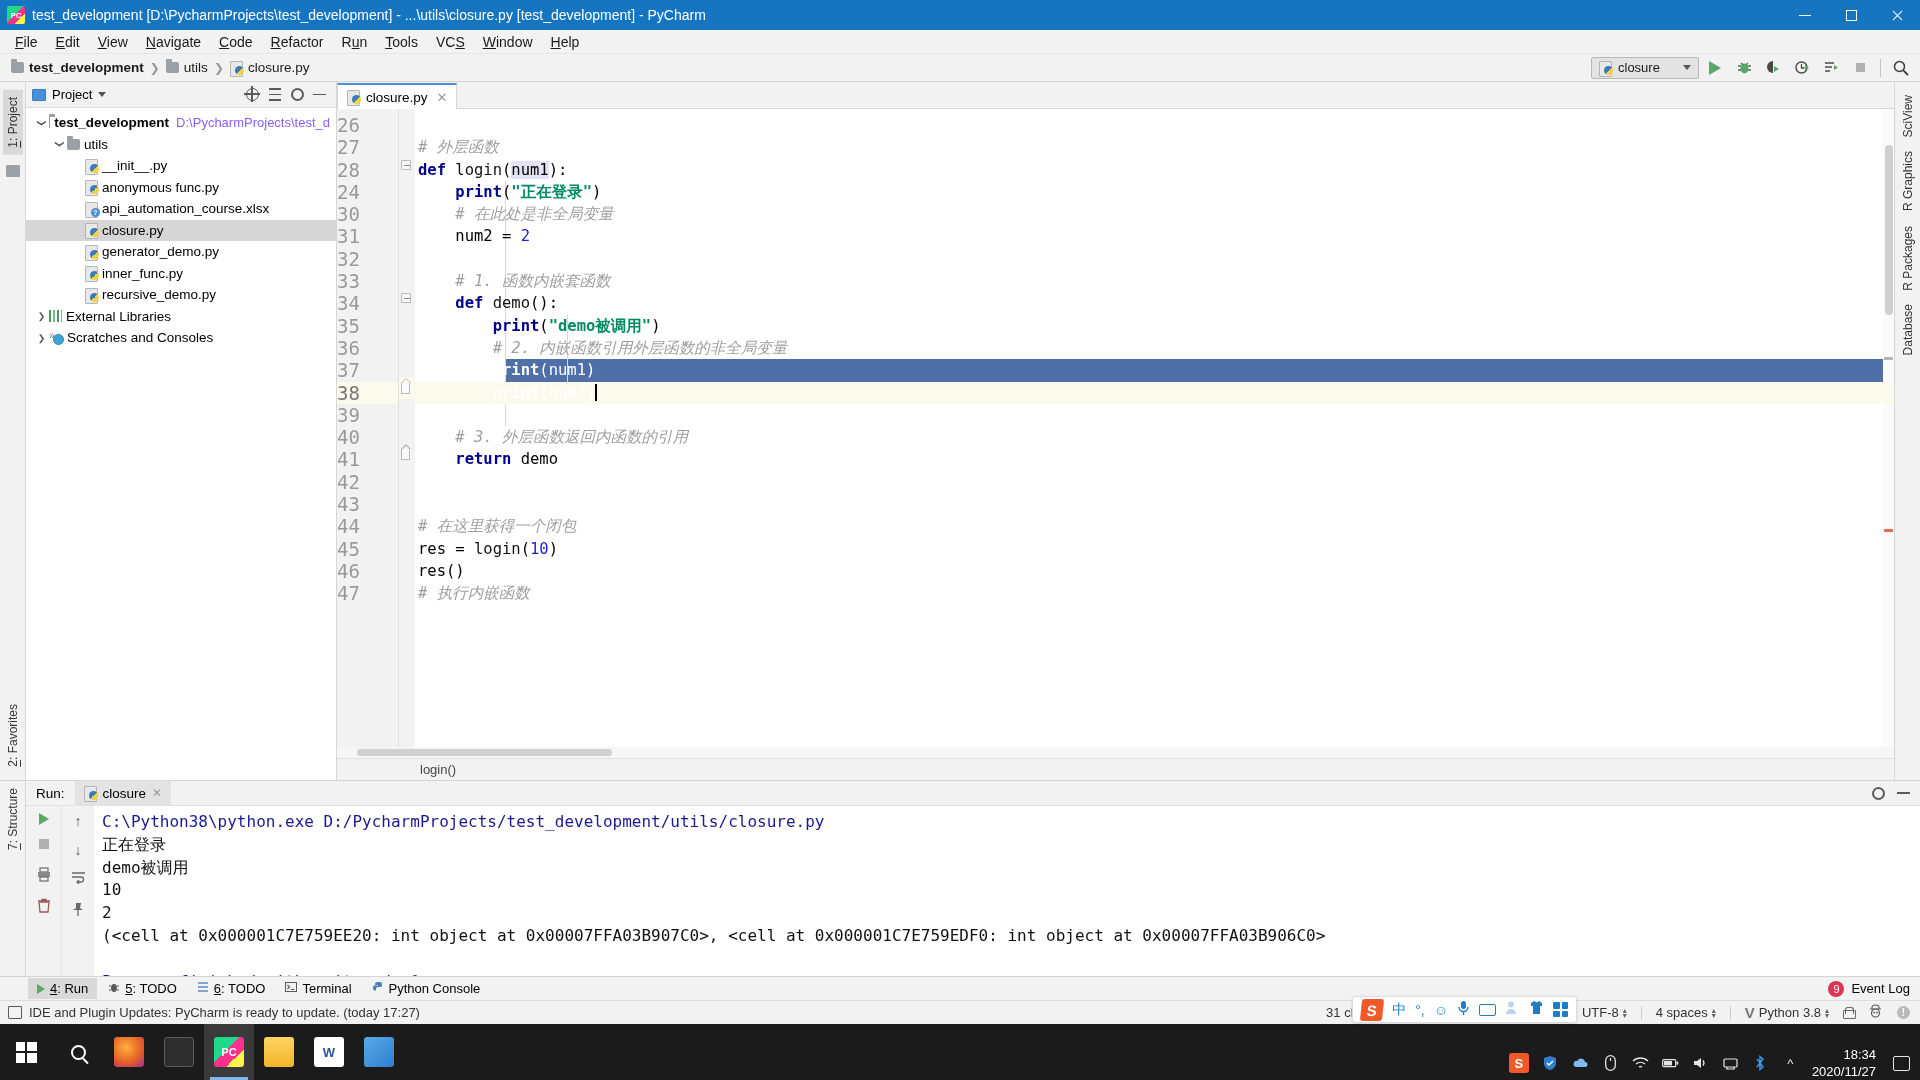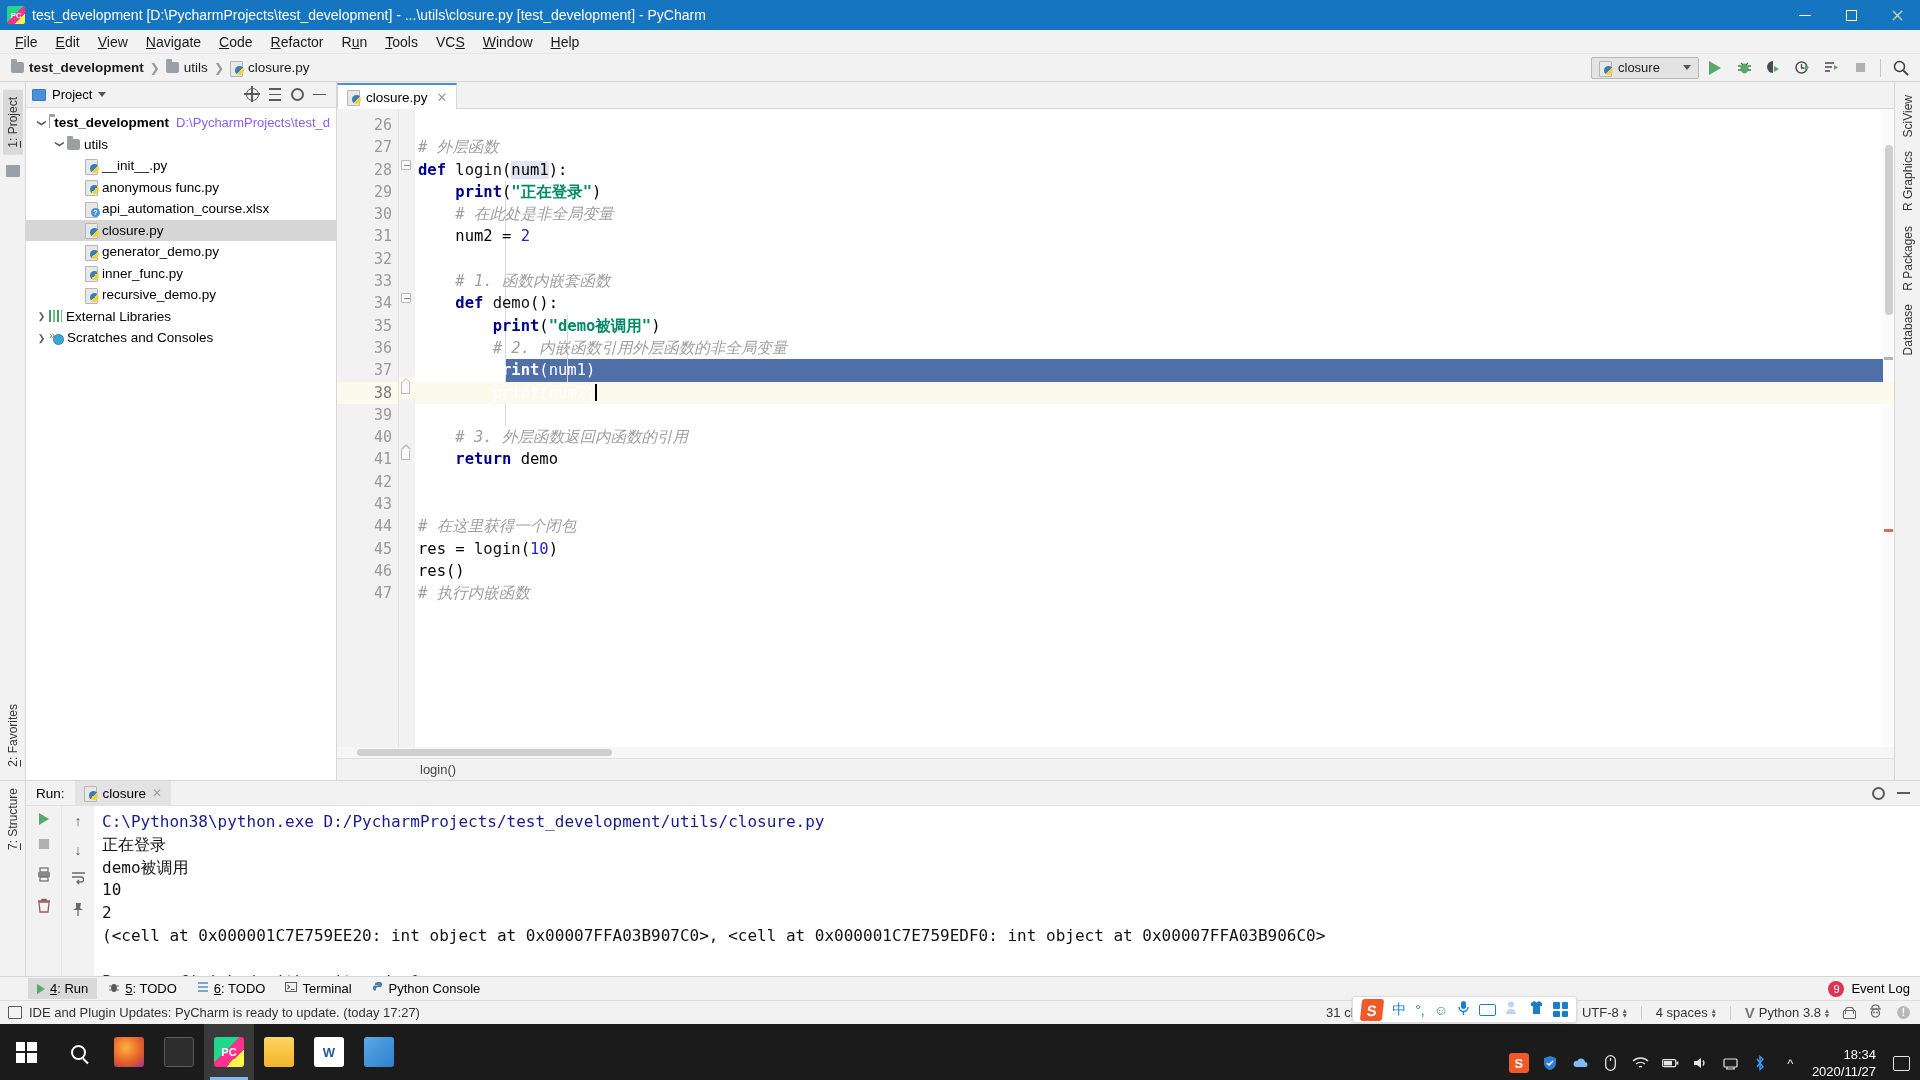--- a/index.html
+++ b/index.html
@@ -183,21 +183,21 @@
   .etab {
     display: flex; align-items: center; gap: 6px; height: 26px; padding: 0 9px;
     background: #fff; font-size: 13.5px; border: 1px solid #d6d6d6; border-bottom: none;
     border-top: 2px solid #4a90d9; position: relative; top: 1px;
   }
   .etab .x { color: #9a9a9a; font-size: 13px; margin-left: 3px; }
 
   .editor-wrap { flex: 1; display: flex; min-height: 0; position: relative; overflow: hidden; }
   .gutter {
     width: 62px; flex: 0 0 62px; background: #f2f2f2; color: #999999;
-    font-family: "DejaVu Sans Mono", monospace; font-size: 15px; text-align: right;
+    font-family: "DejaVu Sans Mono", monospace; font-size: 19px; 
     padding-top: 5px; position: relative; border-right: 1px solid #e1e1e1;
   }
   .gline { height: 22.3px; line-height: 22.3px; padding-right: 6px; position: relative; }
   .gline.cur { background: #fcfaed; color: #777; }
   .fold-box {
     width: 10px; height: 10px; border: 1px solid #b9b9b9; background: #fafafa; border-radius: 1px;
     position: relative;
   }
   .fold-box::after { content: ""; position: absolute; left: 2px; top: 4px; width: 6px; height: 1px; background: #8a8a8a; }
   .fold-end {
@@ -554,21 +554,21 @@
           <span>closure.py</span>
           <span class="x">✕</span>
         </div>
       </div>
 
       <div class="editor-wrap">
         <div class="gutter">
             <div class="gline">26</div>
             <div class="gline">27</div>
             <div class="gline">28</div>
-            <div class="gline">29</div>
+            <div class="gline">24</div>
             <div class="gline">30</div>
             <div class="gline">31</div>
             <div class="gline">32</div>
             <div class="gline">33</div>
             <div class="gline">34</div>
             <div class="gline">35</div>
             <div class="gline">36</div>
             <div class="gline">37</div>
             <div class="gline cur">38</div>
             <div class="gline">39</div>

